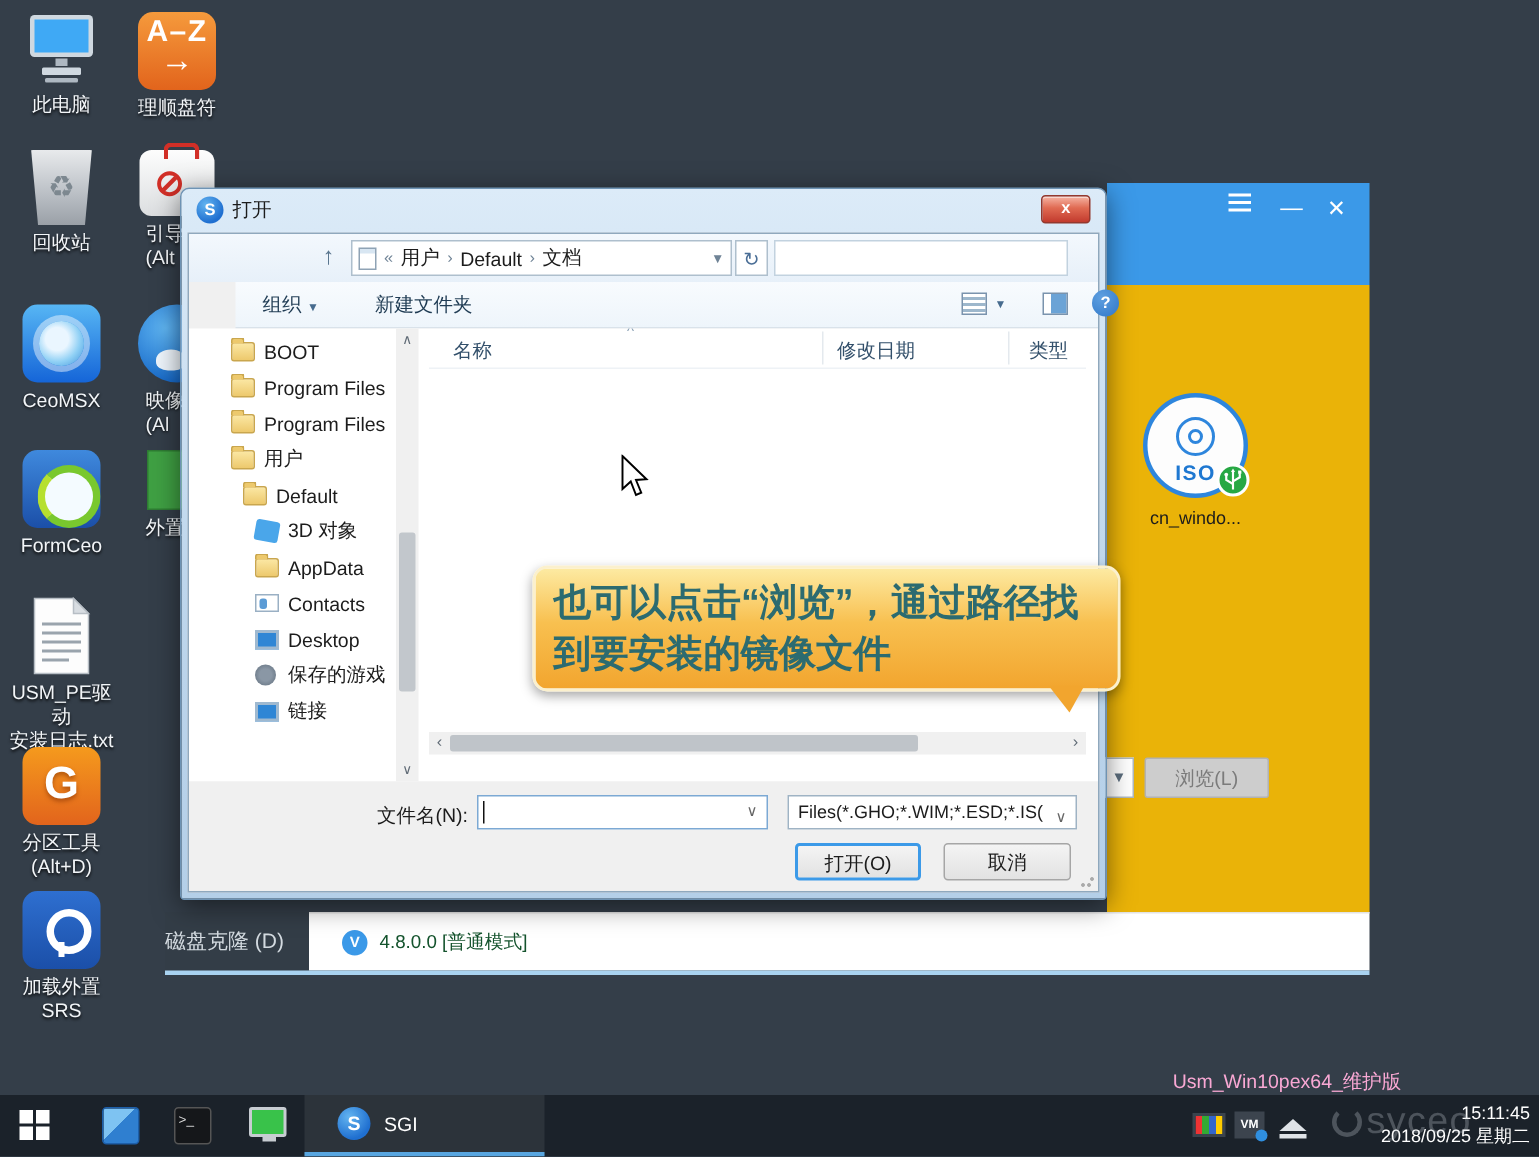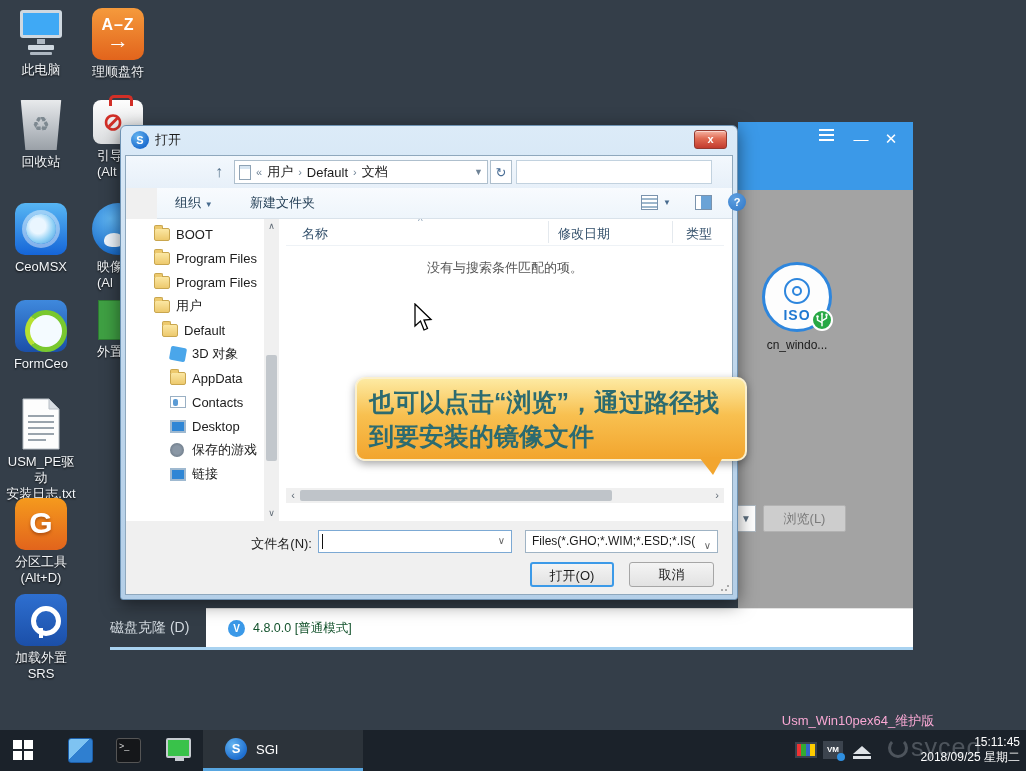--- a/index.html
+++ b/index.html
@@ -13,41 +13,41 @@
   .dlabel { margin-top:4px; color:#f2f5f8; font-size:13px; line-height:16px; text-shadow:0 1px 2px rgba(0,0,0,.9); white-space:pre-line; }
   .ic-sq { width:52px; height:52px; border-radius:10px; }
   .ic-computer svg, .ic-txt svg { display:block; margin:0 auto; }
   .ic-bin { width:46px; height:50px; margin:0 auto; background:linear-gradient(180deg,#e8eaec,#b9bec4 60%,#9aa0a7); clip-path:polygon(6% 0,94% 0,84% 100%,16% 100%); border-radius:4px; position:relative; }
   .ic-bin:after { content:"♻"; position:absolute; left:0; right:0; top:12px; color:#7d8890; font-size:20px; }
   .ic-ceomsx { background:linear-gradient(180deg,#57b6f4,#1565d8); position:relative; }
   .ic-ceomsx:after { content:""; position:absolute; left:11px; top:11px; width:30px; height:30px; border-radius:50%; background:radial-gradient(circle at 40% 40%, #eaf6ff 0 30%, #8fd0f5 60%, #3c8fd8); box-shadow:0 0 0 4px rgba(255,255,255,.45); }
   .ic-formceo { background:linear-gradient(180deg,#3f89dd,#1b4fa8); position:relative; }
   .ic-formceo:after { content:""; position:absolute; left:10px; top:10px; width:32px; height:32px; border-radius:50%; background:#f4fbff; border:5px solid #79c82e; border-left-color:#b6e02f; }
   .ic-az { background:linear-gradient(180deg,#f59a3c,#e2641c); position:relative; color:#fff; }
-  .ic-az .az { font-weight:bold; font-size:16px; padding-top:8px; letter-spacing:1px; }
+  .ic-az .az { font-weight:bold; font-size:20px; padding-top:2px; letter-spacing:1px; }
   .ic-az .arr { font-weight:bold; font-size:22px; line-height:14px; }
   .ic-boot { width:50px; height:44px; margin-top:6px; background:linear-gradient(180deg,#fdfdfd,#dcdee0); border-radius:8px; position:relative; }
   .ic-boot:before { content:""; position:absolute; top:-5px; left:16px; width:18px; height:8px; border:3px solid #d22f27; border-bottom:none; border-radius:5px 5px 0 0; }
   .ic-boot:after { content:"⊘"; position:absolute; left:10px; top:8px; color:#d22f27; font-size:24px; font-weight:bold; }
   .ic-imgczr { width:52px; height:52px; border-radius:50%; background:radial-gradient(circle at 35% 30%, #5fb5f2, #1668c8 75%); position:relative; }
   .ic-imgczr:after { content:""; position:absolute; left:12px; bottom:8px; width:20px; height:14px; border-radius:50% 50% 40% 40%; background:rgba(255,255,255,.92); }
   .ic-green { width:40px; height:40px; margin:10px auto 0; background:#3fa043; border:1px solid #2e7c33; }
   .ic-dg { background:linear-gradient(180deg,#f59a1d,#e2641c); color:#fff; font-weight:bold; font-size:30px; line-height:50px; text-shadow:0 2px 3px rgba(120,40,0,.5); }
   .ic-srs { background:linear-gradient(180deg,#2e6fd0,#1b4fa8); position:relative; }
   .ic-srs:before { content:""; position:absolute; left:16px; top:12px; width:20px; height:20px; border-radius:50%; border:5px solid #fff; }
   .ic-srs:after { content:""; position:absolute; left:24px; top:34px; width:4px; height:10px; background:#fff; }
 
   
   .app-header { left:738px; top:122px; width:175px; height:68px; background:#3b99e8; z-index:5; }
   .app-ctl { position:absolute; top:8px; color:#fff; font-size:15px; width:24px; text-align:center; cursor:pointer; }
   .app-menu-lines { top:12px; }
   .app-menu-lines i, .app-menu-lines i:before, .app-menu-lines i:after { display:block; content:""; width:15px; height:2px; background:#fff; position:relative; }
   .app-menu-lines i:before { position:absolute; top:-5px; }
   .app-menu-lines i:after { position:absolute; top:5px; }
-  .app-body { left:738px; top:190px; width:175px; height:418px; background:#a3a3a3; z-index:5; }
+  .app-body { left:738px; top:190px; width:175px; height:418px; background:#eab308; z-index:5; }
   .iso-item { position:absolute; left:4px; top:72px; width:110px; text-align:center; }
   .iso-disc { width:70px; height:70px; margin:0 auto; border:3px solid #2e86dd; border-radius:50%; background:#fdfdfd; position:relative; }
   .iso-disc .ring { position:absolute; left:19px; top:13px; width:26px; height:26px; border:2px solid #2e86dd; border-radius:50%; }
   .iso-disc .hub { position:absolute; left:27px; top:21px; width:10px; height:10px; border:2px solid #2e86dd; border-radius:50%; }
   .iso-word { position:absolute; left:0; right:0; bottom:6px; color:#1f78d1; font-weight:bold; font-size:14px; letter-spacing:1px; }
   .usb-badge { position:absolute; right:-4px; bottom:-2px; width:22px; height:22px; border-radius:50%; background:#27a844; border:2px solid #fff; }
   .iso-name { margin-top:6px; font-size:12px; color:#1c1c1c; }
   .app-combo-arrow { left:736px; top:505px; width:20px; height:27px; background:#fff; border:1px solid #aeb8c0; color:#5c6e7e; font-size:10px; text-align:center; line-height:26px; z-index:5; }
   .app-browse { left:763px; top:505px; width:83px; height:27px; background:#cdcdcd; border:1px solid #b2b2b2; border-radius:2px; color:#7b7b7b; font-size:13px; text-align:center; line-height:25px; z-index:5; }
   .tab-diskclone { left:110px; top:608px; width:96px; height:39px; background:#333d47; color:#d3dae0; font-size:14px; line-height:39px; z-index:5; }
@@ -352,21 +352,20 @@
       </div>
       <div class="flist">
         <div class="fhdr">
           <span class="sort-caret">^</span>
           <span class="fh" style="left:16px">名称</span>
           <span class="fh-sep" style="left:262px"></span>
           <span class="fh" style="left:272px">修改日期</span>
           <span class="fh-sep" style="left:386px"></span>
           <span class="fh" style="left:400px">类型</span>
         </div>
-        <div class="empty-msg">没有与搜索条件匹配的项。</div>
         <div class="hscroll">
           <span class="hsc-arr" style="left:0">‹</span>
           <div class="thumb"></div>
           <span class="hsc-arr" style="right:0">›</span>
         </div>
       </div>
     </div>
 
     <div class="bottom-bar">
       <span class="fn-label">文件名(N):</span>

